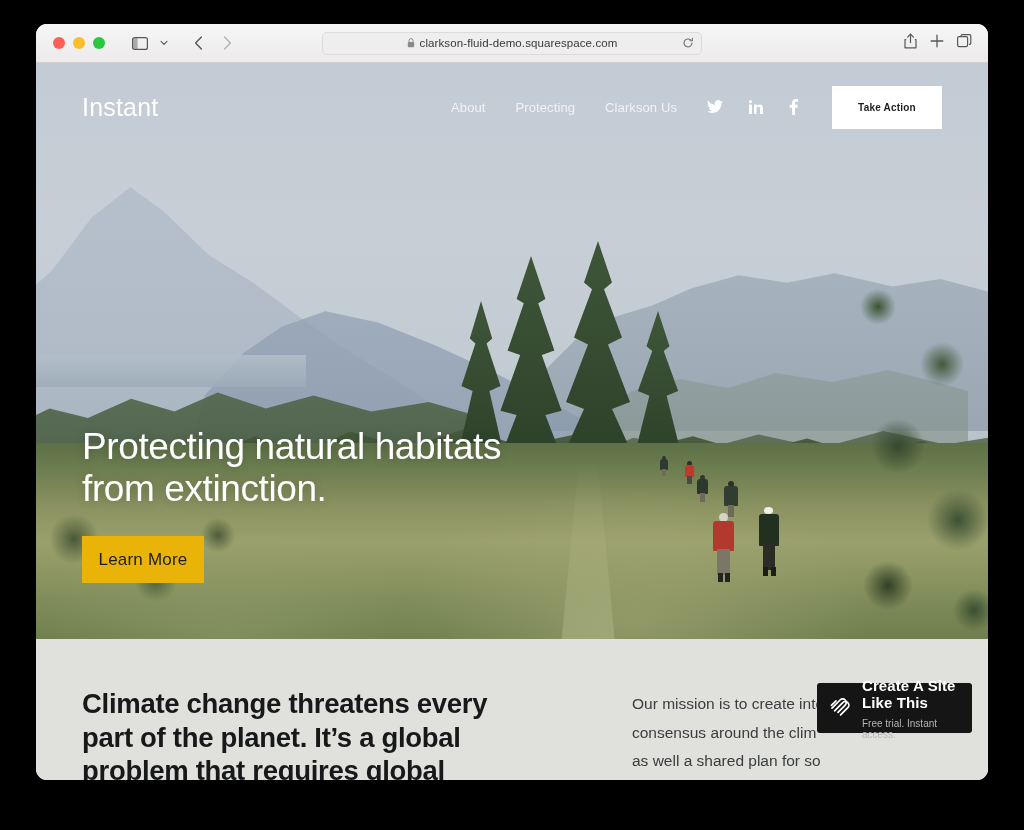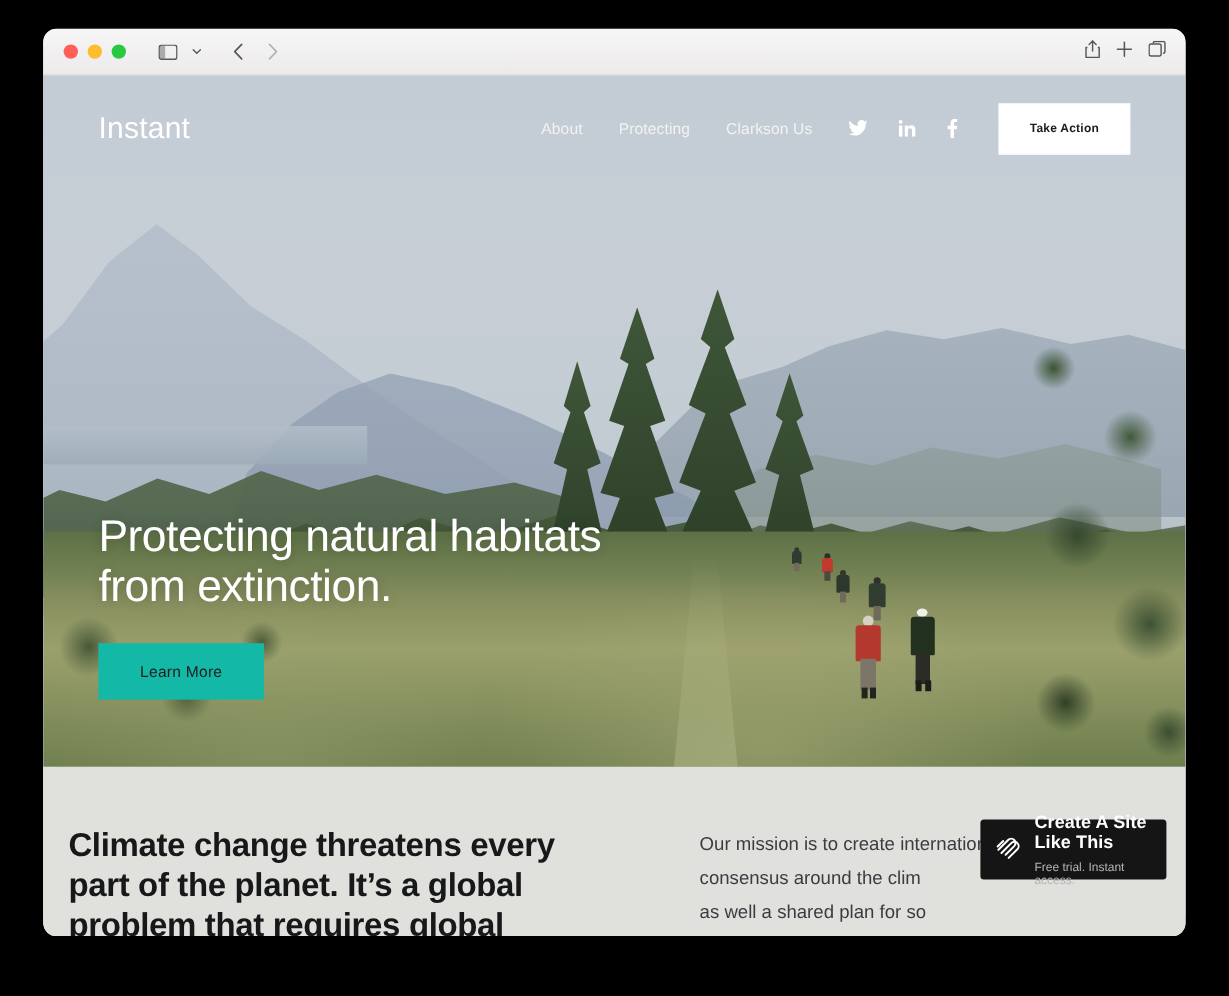--- a/index.html
+++ b/index.html
@@ -230,32 +230,32 @@
   #hero-headline {
     color: #fff;
     font-size: 37px; line-height: 1.14; font-weight: 400;
     letter-spacing: -.4px;
     max-width: 560px;
     text-shadow: 0 1px 10px rgba(0,0,0,.18);
     white-space: pre-line;
   }
   #learn-more-btn {
     margin-top: 26px;
-    background: #14b8a6; color: #1d1d1d;
-    width: 138px; height: 47px;
+    background: #eab308; color: #1d1d1d;
+    width: 122px; height: 47px;
     display: flex; align-items: center; justify-content: center;
-    font-size: 13px; letter-spacing: .2px;
+    font-size: 17px; letter-spacing: .2px;
   }
 
   
   #content-section {
     position: relative;
     background: #e0e1dc;
-    padding: 48px 46px 0 21px;
-    display: flex; gap: 56px;
+    padding: 48px 46px 0 46px;
+    display: flex; gap: 80px;
     height: 124px;
   }
   #content-heading {
     width: 470px;
     font-size: 27.5px; line-height: 1.22;
     color: #16181a; letter-spacing: -.3px;
     white-space: pre-line;
   }
   #content-body {
     flex: 1;
@@ -307,20 +307,35 @@
             <path d="M7.4 1 1.6 7l5.8 6" stroke="currentColor" stroke-width="1.4" fill="none" stroke-linecap="round" stroke-linejoin="round"></path>
           </svg>
       </div>
       <div class="tb-btn disabled">
         <svg width="9" height="14" viewBox="0 0 9 14">
             <path d="M1.6 1 7.4 7l-5.8 6" stroke="currentColor" stroke-width="1.4" fill="none" stroke-linecap="round" stroke-linejoin="round"></path>
           </svg>
       </div>
     </div>
 
+    <div id="urlbar">
+      <span id="lock-icon">
+        <svg width="8" height="10" viewBox="0 0 8 10">
+          <path d="M2 4V2.6a2 2 0 0 1 4 0V4" stroke="#8a8a8d" stroke-width="1" fill="none"></path>
+          <rect x="0.8" y="4" width="6.4" height="5.2" rx="1" fill="#8a8a8d"></rect>
+        </svg>
+      </span>
+      <span id="url-text">clarkson-fluid-demo.squarespace.com</span>
+      <span id="reload-btn">
+        <svg width="12" height="12" viewBox="0 0 12 12">
+          <path d="M10 6a4 4 0 1 1-1.3-3" stroke="currentColor" stroke-width="1.1" fill="none" stroke-linecap="round"></path>
+          <path d="M10.3 1.4v2.4H8" stroke="currentColor" stroke-width="1.1" fill="none" stroke-linecap="round" stroke-linejoin="round"></path>
+        </svg>
+      </span>
+    </div>
 
     <div class="tb-right">
       <span>
         <svg width="13" height="16" viewBox="0 0 13 16">
           <path d="M6.5 1.2v8.4" stroke="currentColor" stroke-width="1.2" stroke-linecap="round"></path>
           <path d="M3.6 4.1 6.5 1.2l2.9 2.9" stroke="currentColor" stroke-width="1.2" fill="none" stroke-linecap="round" stroke-linejoin="round"></path>
           <path d="M2.2 6.6H1v8.2h11V6.6h-1.2" stroke="currentColor" stroke-width="1.2" fill="none" stroke-linejoin="round"></path>
         </svg>
       </span>
       <span>

